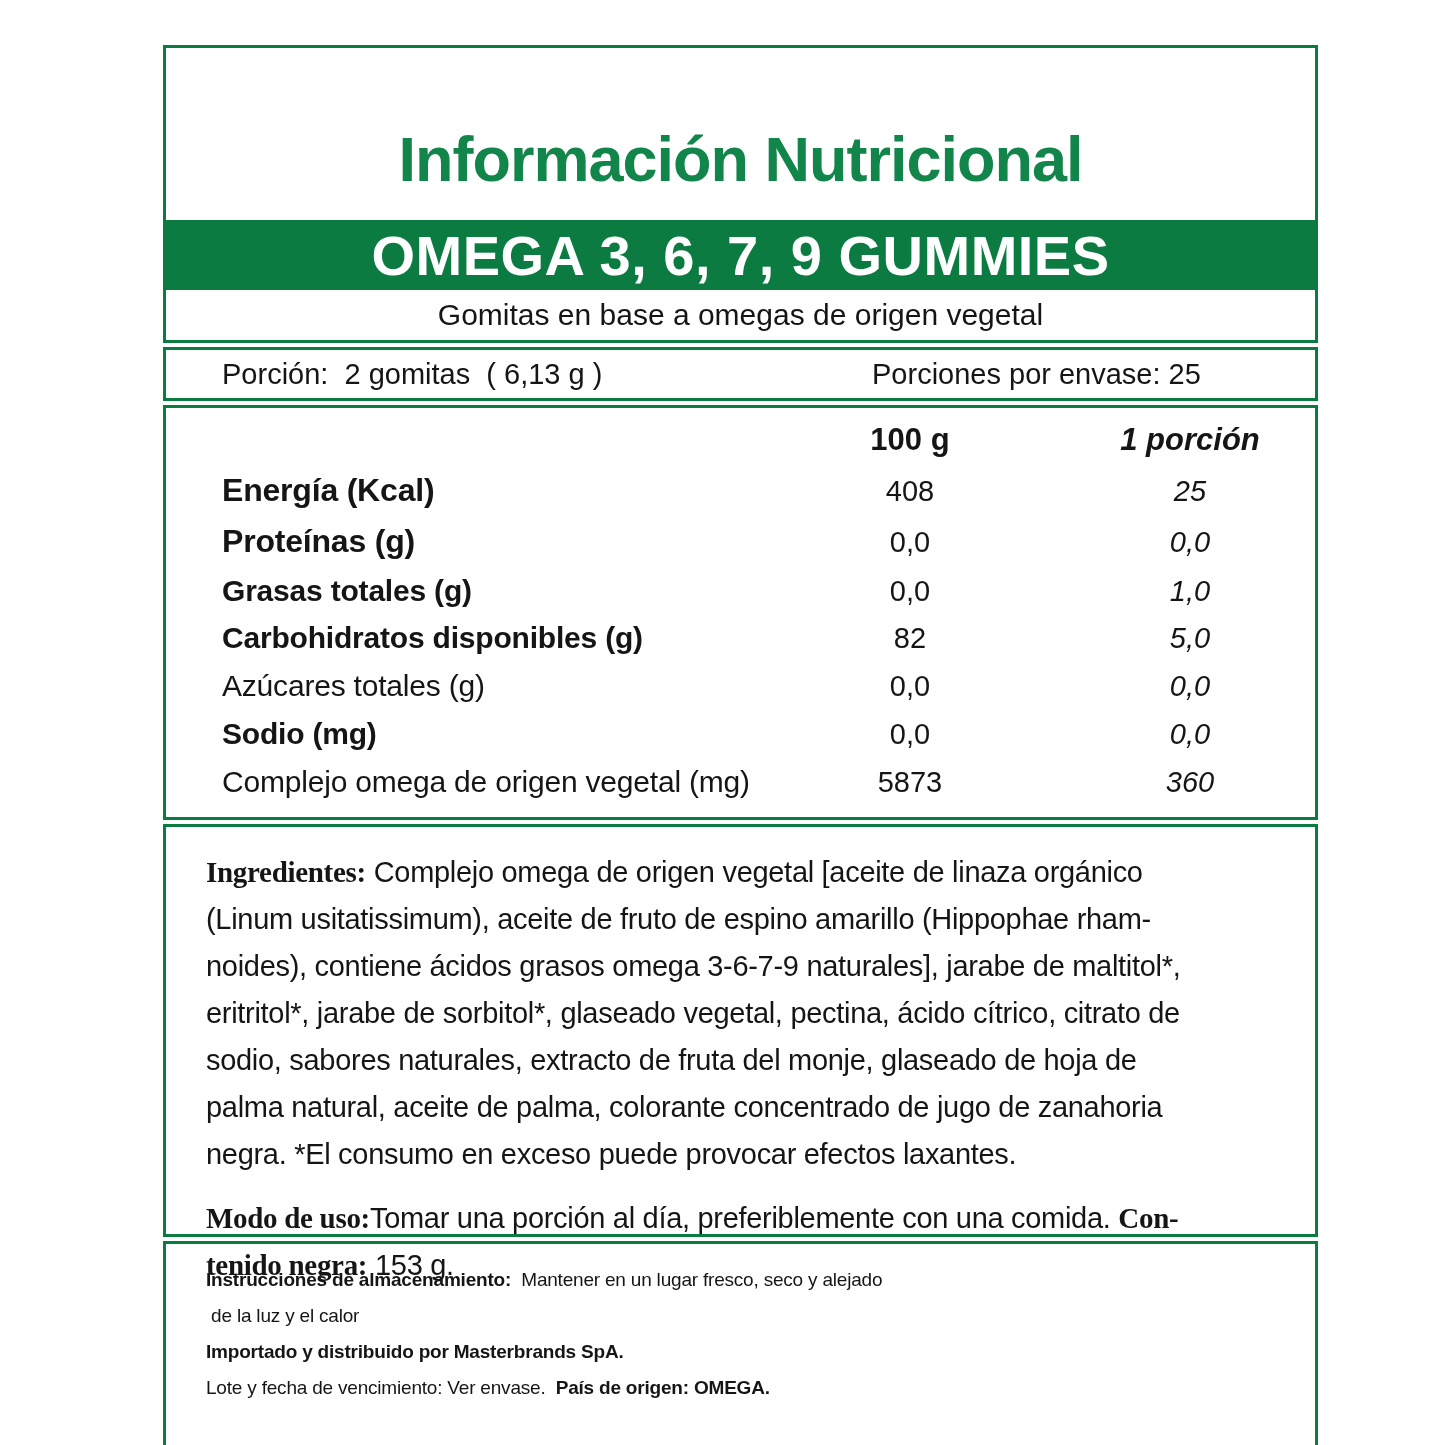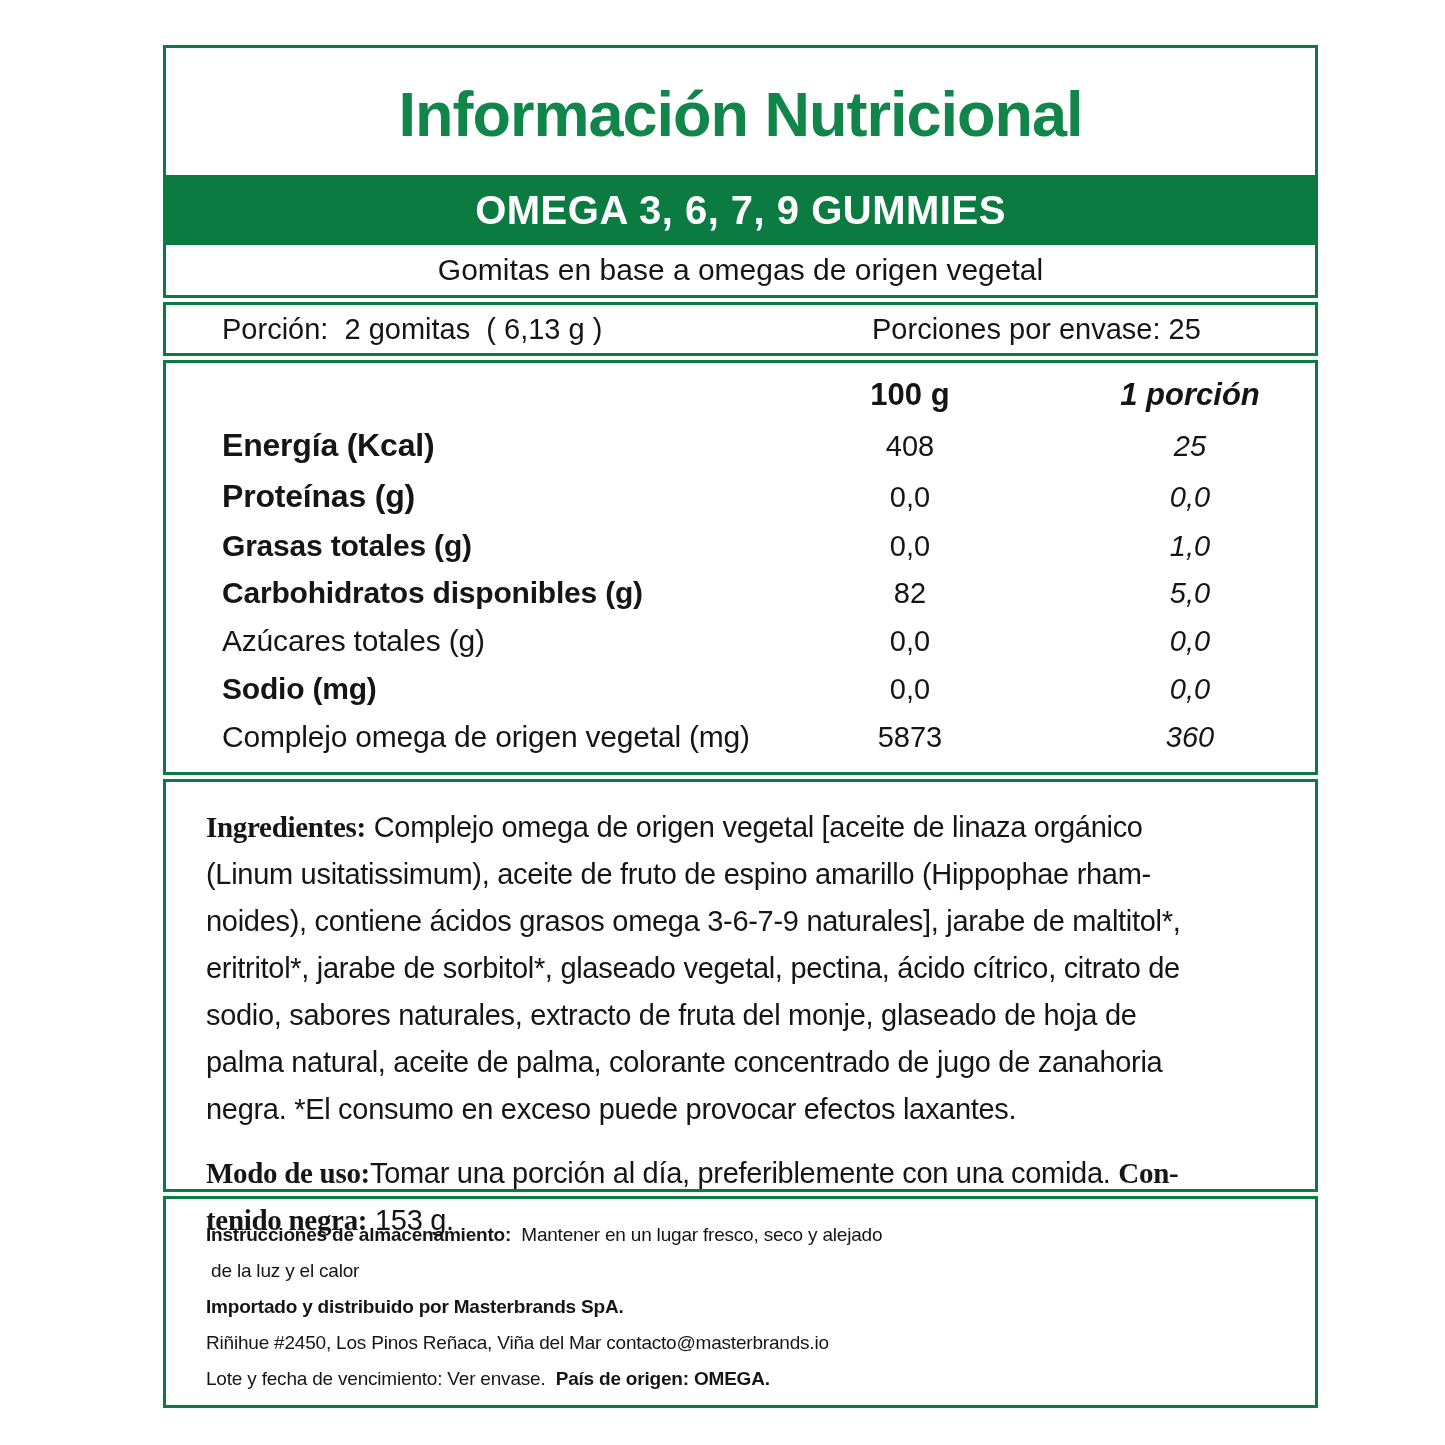--- a/index.html
+++ b/index.html
@@ -10,24 +10,24 @@
   html,body{margin:0;padding:0;background:#ffffff;}
   body{
     width:1445px;height:1445px;position:relative;
     font-family:"Liberation Sans", sans-serif;color:var(--ink);
   }
   .label{position:absolute;left:163px;top:45px;width:1155px;}
   .box{box-sizing:border-box;width:1155px;border:3px solid var(--green);background:#fff;}
   .box + .box{margin-top:4px;}
 
   
-  .title-wrap{height:127px;display:flex;align-items:center;justify-content:center;padding-top:4px;box-sizing:border-box;}
+  .title-wrap{height:127px;display:flex;align-items:center;justify-content:center;padding-top:4px;box-sizing:border-box;margin-top:45px;}
   .main-title{font-size:63px;font-weight:bold;color:var(--green_title);letter-spacing:-1px;}
   .band{height:70px;background:var(--green);display:flex;align-items:center;justify-content:center;}
-  .band-text{color:#ffffff;font-size:40px;font-weight:bold;letter-spacing:0.5px;}
+  .band-text{color:#ffffff;font-size:56px;font-weight:bold;letter-spacing:0.5px;}
   .subtitle-wrap{height:50px;display:flex;align-items:center;justify-content:center;}
   .subtitle{font-size:30px;}
 
   
   .serving{height:54px;display:flex;align-items:center;font-size:29px;}
   .portion{flex:1;padding-left:56px;white-space:pre-wrap;}
   .per-container{width:443px;white-space:pre-wrap;}
 
   
   .ntable{height:415px;display:flex;flex-direction:column;justify-content:space-between;padding:14px 0 18px 0;}
@@ -125,17 +125,16 @@
     <div class="usage">
       <div class="ing-line"><b>Modo de uso:</b><span>Tomar una porción al día, preferiblemente con una comida. </span><b>Con-</b></div>
       <div class="ing-line"><b>tenido negra:</b><span> 153 g.</span></div>
     </div>
   </div>
 
   <div class="box foot-box">
     <div class="f-line"><b>Instrucciones de almacenamiento:</b><span>  Mantener en un lugar fresco, seco y alejado</span></div>
     <div class="f-line"> de la luz y el calor</div>
     <div class="f-line"><b>Importado y distribuido por Masterbrands SpA.</b></div>
-    <div class="f-line">Riñihue #2450, Los Pinos Reñaca, Viña del Mar contacto@masterbrands.io</div>
     <div class="f-line"><span>Lote y fecha de vencimiento: Ver envase.  </span><b>País de origen: OMEGA.</b></div>
   </div>
 
 </div>
 
 </body></html>

